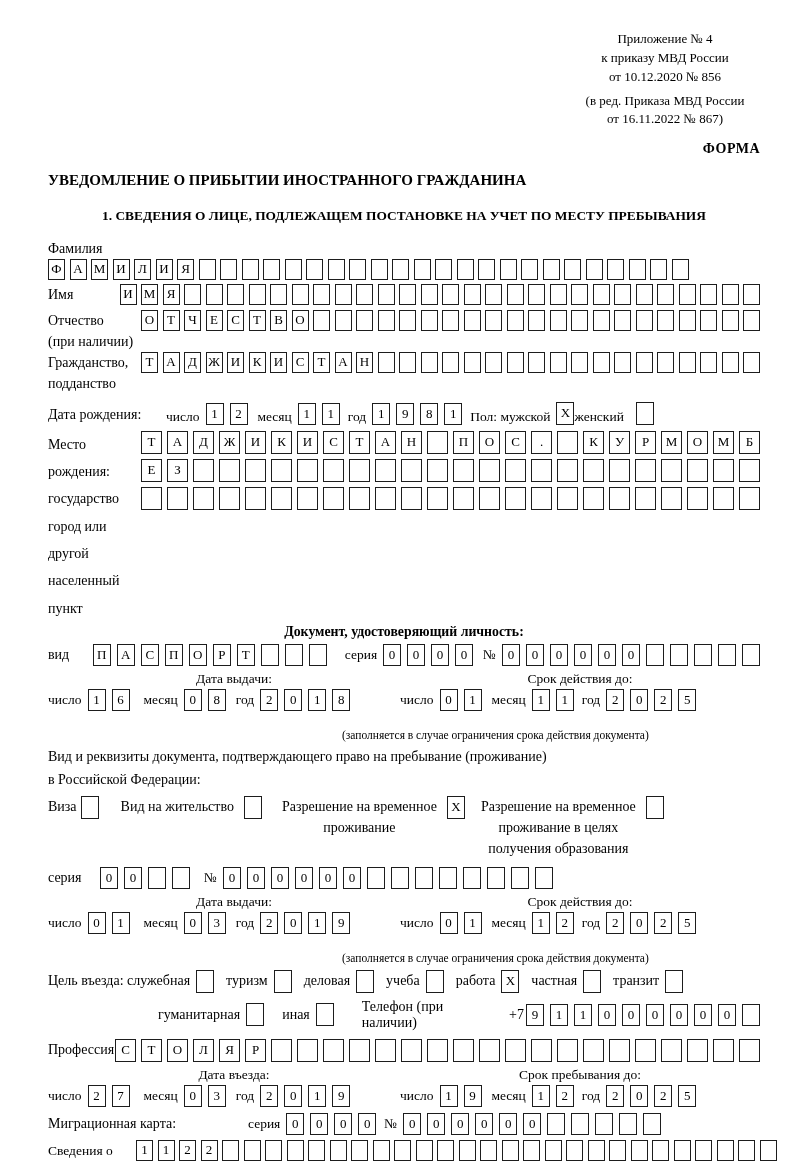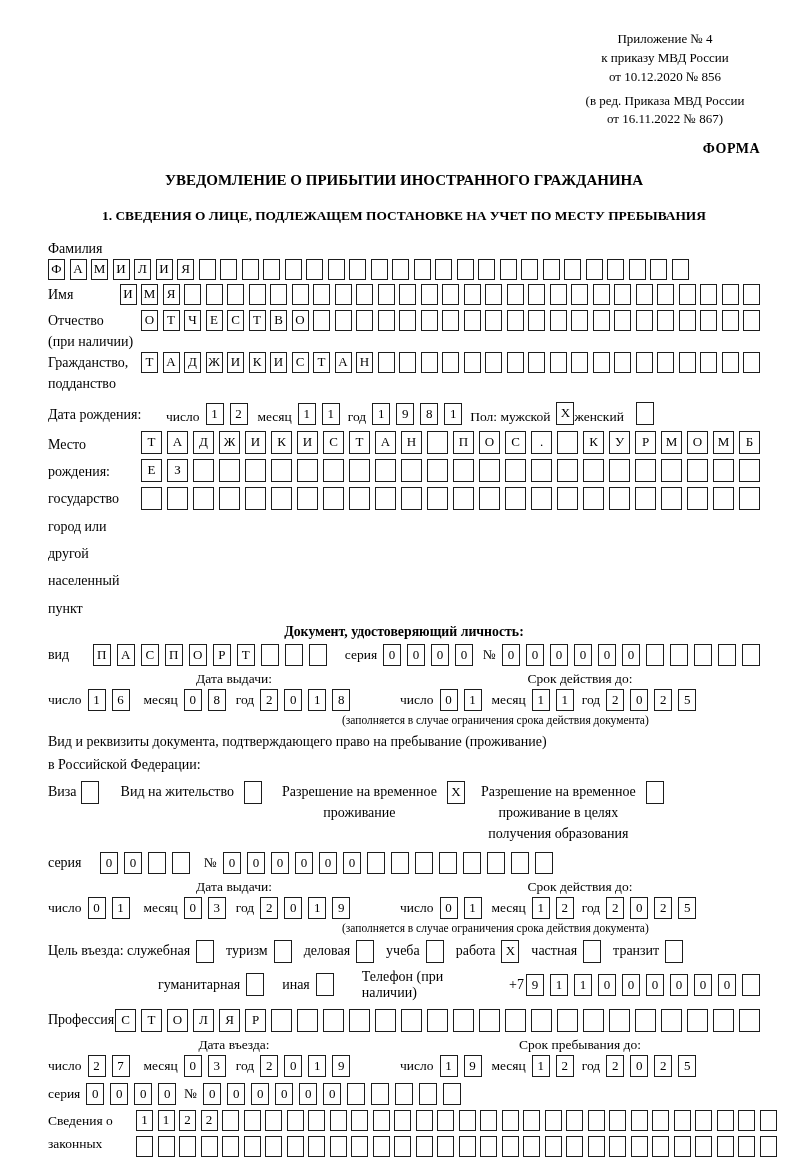--- a/index.html
+++ b/index.html
@@ -4,21 +4,21 @@
 <style>
   html,body{margin:0;padding:0;background:#fff;}
   body{width:800px;height:1163px;overflow:hidden;color:#000;
        font-family:"Liberation Serif","DejaVu Serif",serif;}
   .page{padding:30px 40px 0 48px;}
   
   .hdr{margin-left:auto;width:190px;font-size:13px;line-height:1.45;text-align:center;}
   .hdr .grp2{margin-top:5px;}
   .forma{text-align:right;font-weight:bold;font-size:14px;margin-top:12px;letter-spacing:.5px;}
   
-  .title{text-align:center;font-weight:bold;font-size:15px;line-height:1.5;margin-top:12px;}
+  .title{font-weight:bold;font-size:15px;line-height:1.5;margin-top:12px;}
   .blankline{display:inline-block;width:58px;border-bottom:2px solid #333;margin-left:10px;}
   .sec1{font-weight:bold;font-size:13.4px;text-align:center;margin-top:16px;white-space:nowrap;}
   
   .row{display:flex;align-items:flex-start;}
   .lab{font-size:14px;line-height:1.5;}
   .cells{display:inline-flex;gap:4.5px;flex-wrap:nowrap;}
   .cell{box-sizing:border-box;width:17px;height:21px;border:1.7px solid #1d1d1d;
         display:inline-flex;align-items:center;justify-content:center;
         font-size:13px;background:#fff;flex:0 0 auto;}
   .wcells{gap:5px;}
@@ -29,21 +29,21 @@
   .stack>div{margin-top:0;}
   .stack .cells{margin-bottom:5px;display:flex;}
   
   .dp{display:flex;margin-top:5px;}
   .dpl{width:352px;}
   .dpr{flex:1;}
   .dph{font-size:13.5px;text-align:center;}
   .dpl .dph{padding-left:20px;}
   .dline{display:flex;align-items:center;margin-top:2px;}
   .dlab{font-size:13.5px;margin-right:6px;}
-  .fnote{font-size:11.5px;white-space:nowrap;margin-top:3px;margin-left:-58px;}
+  .fnote{font-size:11.5px;white-space:nowrap;margin-top:18px;margin-left:-58px;}
   
   .prow{display:flex;align-items:center;margin-top:6px;font-size:14px;}
   .prow .plab{margin:0 6px 0 12px;}
   .prow .plab.first{margin-left:0;}
   .optrow{display:flex;align-items:flex-start;margin-top:6px;font-size:14px;}
   .optblk{text-align:center;line-height:1.5;}
   .optline{display:flex;align-items:flex-start;}
   .optline .cells{margin-left:10px;}
   .mt2{margin-top:2px;}.mt4{margin-top:4px;}.mt5{margin-top:5px;}.mt6{margin-top:6px;}
   .mt8{margin-top:8px;}.mt14{margin-top:14px;flex-direction:column;}
@@ -663,20 +663,21 @@
             <span class="cell">2</span>
             <span class="cell">0</span>
             <span class="cell">2</span>
             <span class="cell">5</span>
           </span>
       </div>
     </div>
   </div>
 
   <div class="row mt6" style="align-items:center;">
+    <span class="lab" style="width:200px;">Миграционная карта:</span>
     <span class="dlab">серия</span>
     <span class="cells dcells">
         <span class="cell">0</span>
         <span class="cell">0</span>
         <span class="cell">0</span>
         <span class="cell">0</span>
       </span>
     <span class="dlab" style="margin-left:8px;">№</span>
     <span class="cells dcells">
         <span class="cell">0</span>

